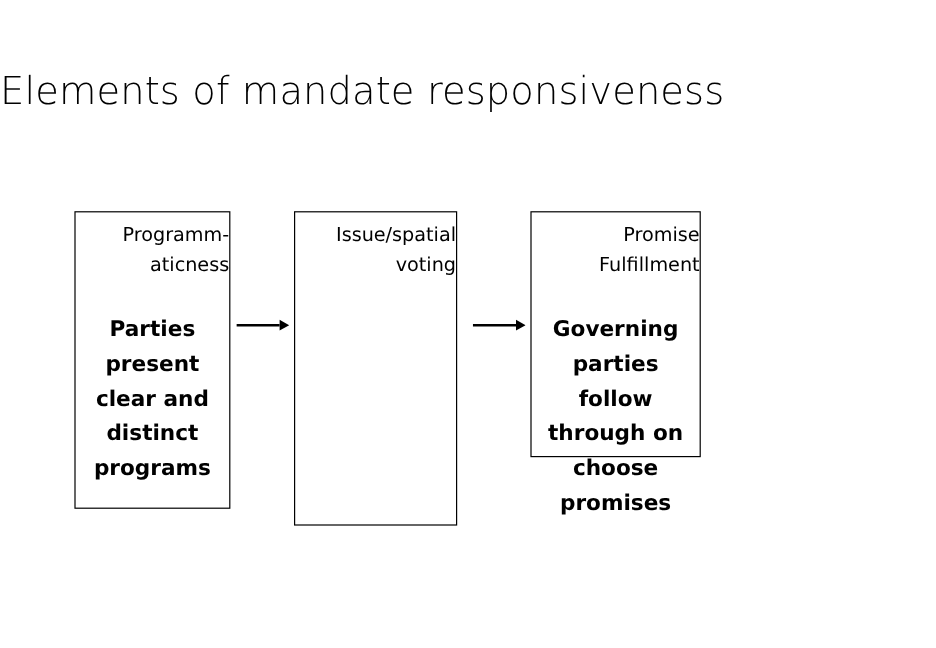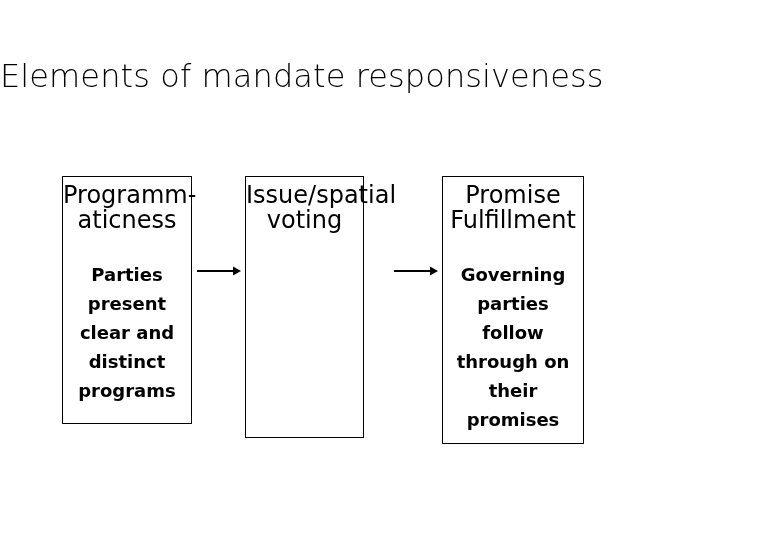--- a/index.html
+++ b/index.html
@@ -43,53 +43,54 @@
   .flow-box {
     position: absolute;
     box-sizing: border-box;
     border: 1px solid #000000;
     background: #ffffff;
     text-align: center;
     padding: 0;
   }
 
   .box-header {
-    font-size: 24px;
+    font-size: 16px;
     line-height: 25px;
     padding-top: 6px;
     white-space: pre-line;
+    text-align: right;
   }
 
   .box-body {
     font-size: 18px;
     line-height: 29px;
     padding-top: 27px;
     white-space: pre-line;
     font-weight: bold;
   }
 
   #box-programmaticness {
     left: 62px;
     top: 176px;
     width: 130px;
     height: 248px;
   }
 
   #box-issue-voting {
     left: 245px;
     top: 176px;
-    width: 119px;
+    width: 136px;
     height: 262px;
   }
 
   #box-promise-fulfillment {
     left: 442px;
     top: 176px;
     width: 142px;
-    height: 268px;
+    height: 205px;
   }
 
   .flow-arrow {
     position: absolute;
     height: 14px;
   }
   #arrow-one {
     left: 197px;
     top: 264px;
     width: 44px;
@@ -137,17 +138,17 @@
     </svg>
   </div>
 
   <div class="flow-box" id="box-promise-fulfillment">
     <div class="box-header">Promise
 Fulfillment</div>
     <div class="box-body">Governing
 parties
 follow
 through on
-their
+choose
 promises</div>
   </div>
 
 </div>
 
 </body></html>

